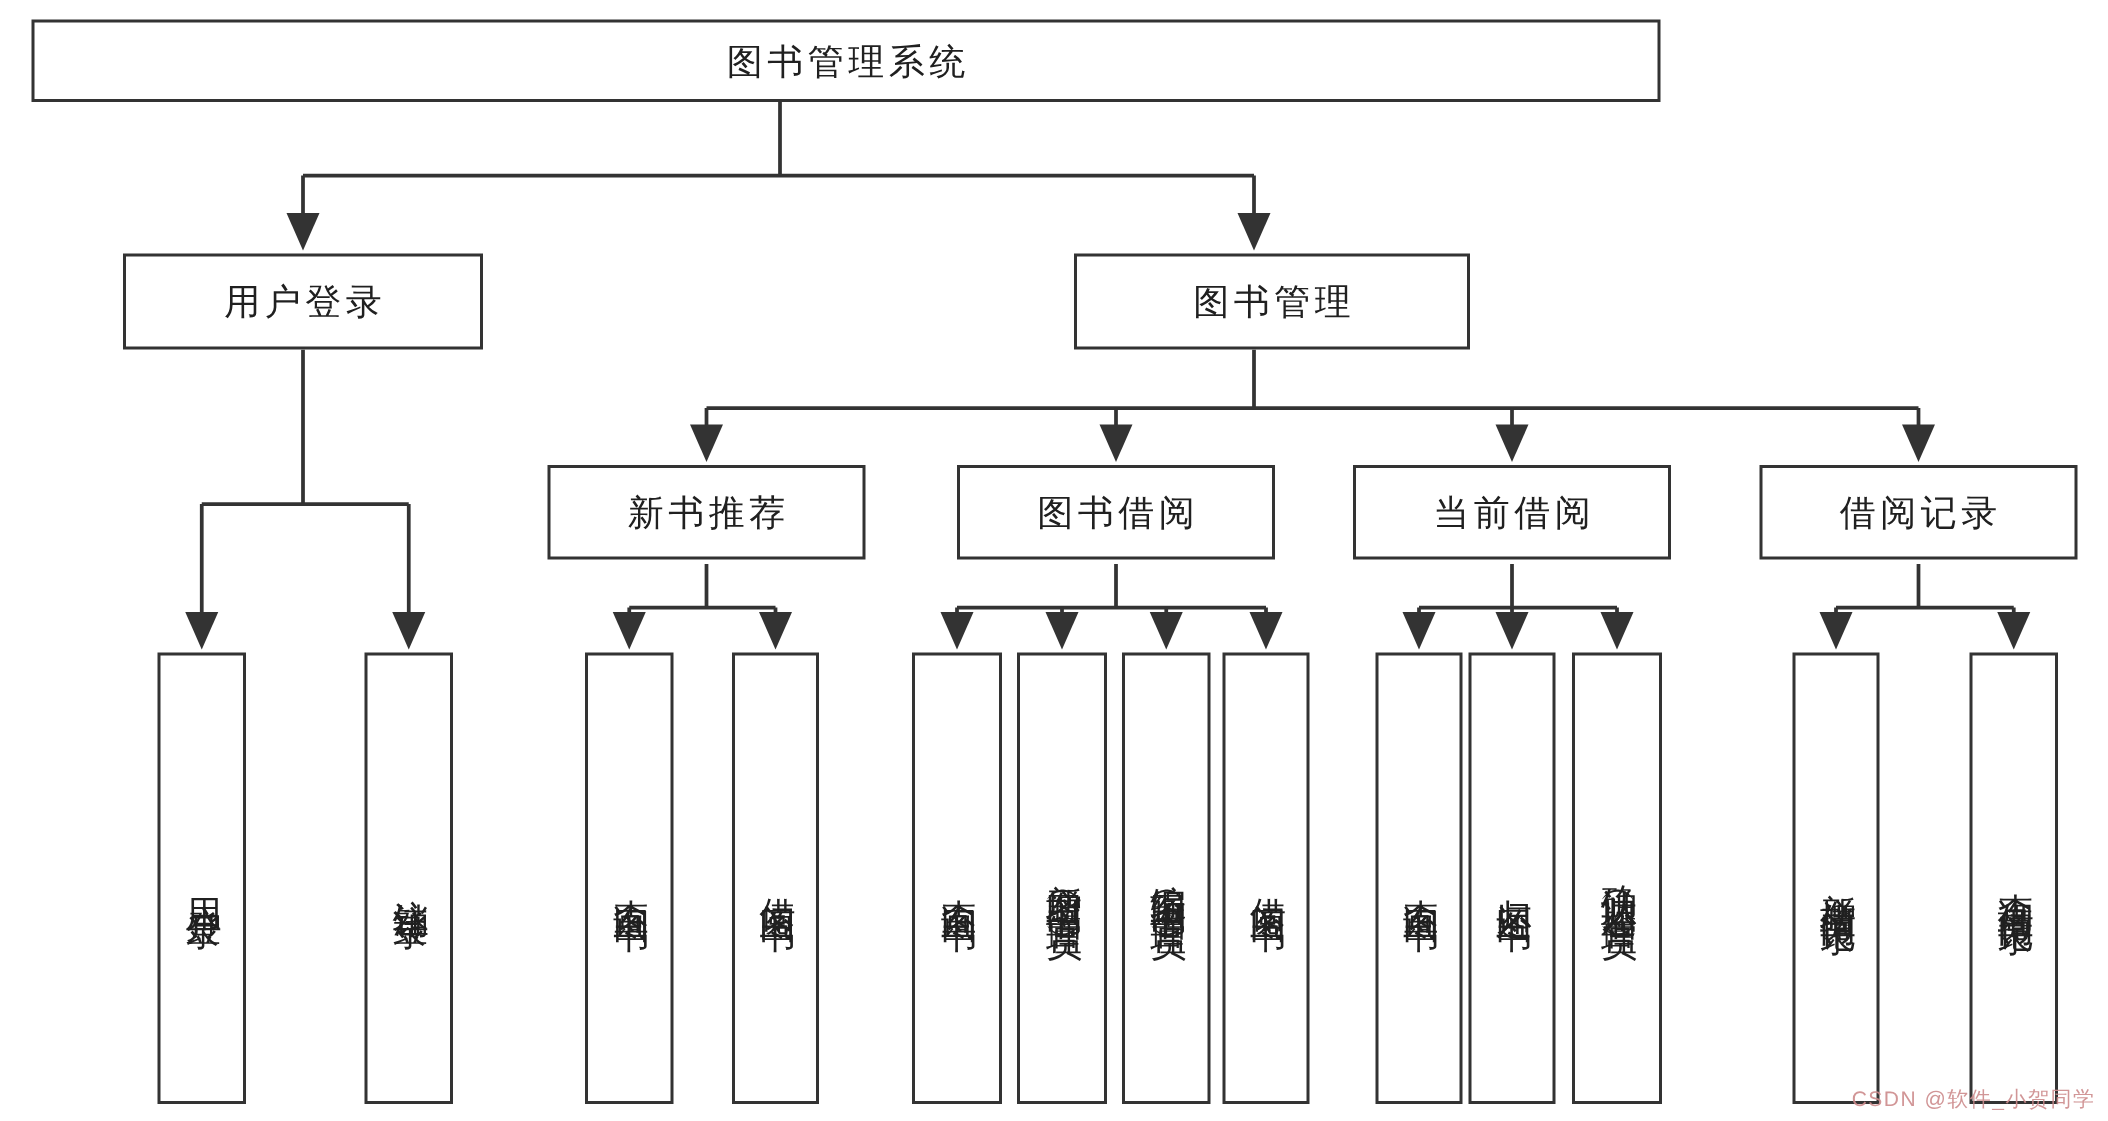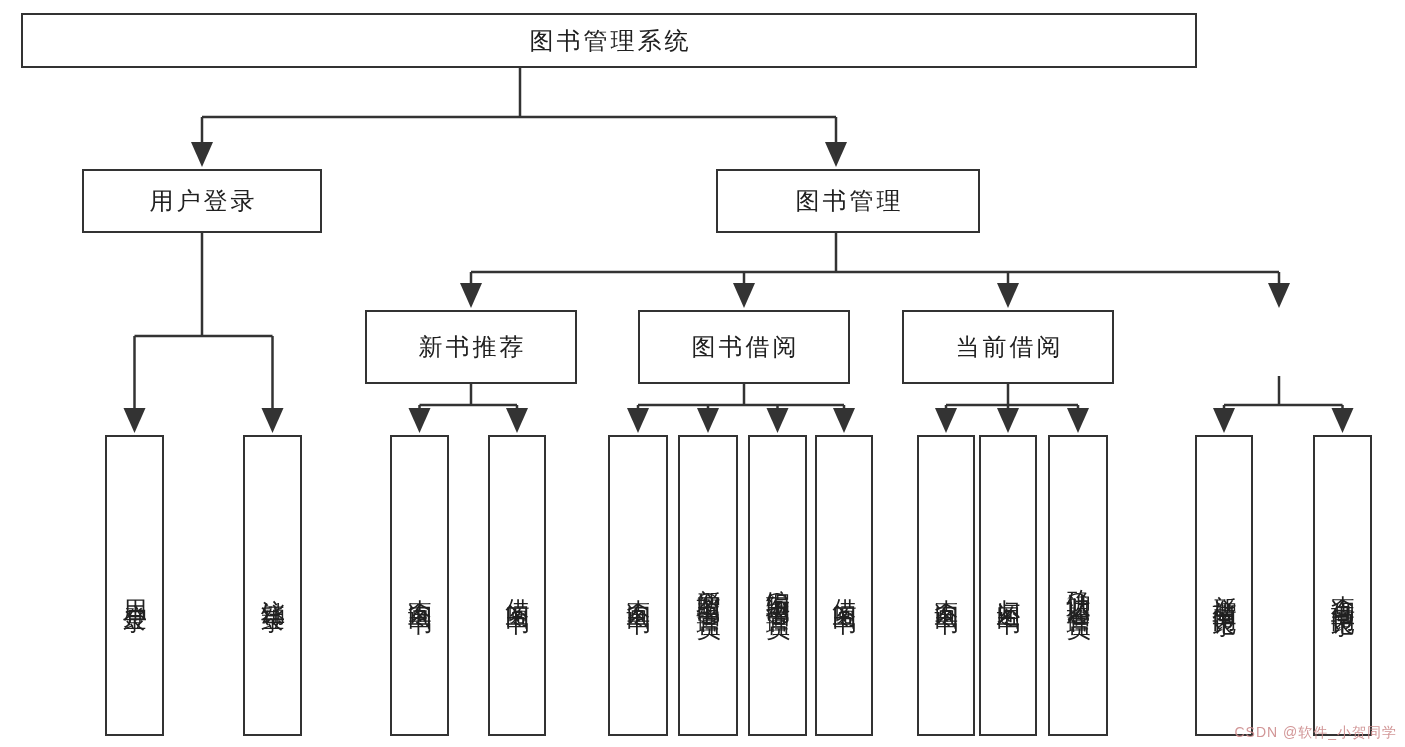--- a/index.html
+++ b/index.html
@@ -14,23 +14,23 @@
     display:flex;align-items:center;justify-content:center;
   }
   .hlabel{
     font-size:24px;letter-spacing:3px;margin-right:-3px;white-space:nowrap;
   }
   .vtext{
     writing-mode:vertical-rl;text-orientation:mixed;
     font-size:24px;letter-spacing:4px;margin-bottom:-4px;
     line-height:1.2;white-space:nowrap;
   }
-  .root{left:21px;top:13px;width:1176px;height:55px;}
+  .root{left:21px;top:13px;width:1086px;height:55px;}
   .lvl2{top:169px;height:64px;}
-  .lvl3{top:310px;height:74px;}
+  .lvl3{top:310px;height:63px;}
   .leaf{top:435px;height:301px;}
   .watermark{
     position:absolute;right:8px;bottom:5px;font-size:14px;letter-spacing:1px;
     opacity:.9;z-index:5;white-space:nowrap;
   }
 </style>
 </head>
 <body>
 
 <div class="canvas">
@@ -103,20 +103,23 @@
 
   <div class="box lvl3" style="left:365px;width:212px">
     <span class="hlabel">新书推荐</span>
   </div>
   <div class="box lvl3" style="left:638px;width:212px">
     <span class="hlabel">图书借阅</span>
   </div>
   <div class="box lvl3" style="left:902px;width:212px">
     <span class="hlabel">当前借阅</span>
   </div>
+  <div class="box lvl3" style="left:1173px;width:212px">
+    <span class="hlabel">借阅记录</span>
+  </div>
 
   <div class="box leaf" style="left:105px;width:59px">
     <span class="vtext">用户登录</span>
   </div>
   <div class="box leaf" style="left:243px;width:59px">
     <span class="vtext">注销登录</span>
   </div>
   <div class="box leaf" style="left:390px;width:59px">
     <span class="vtext">查询图书</span>
   </div>

